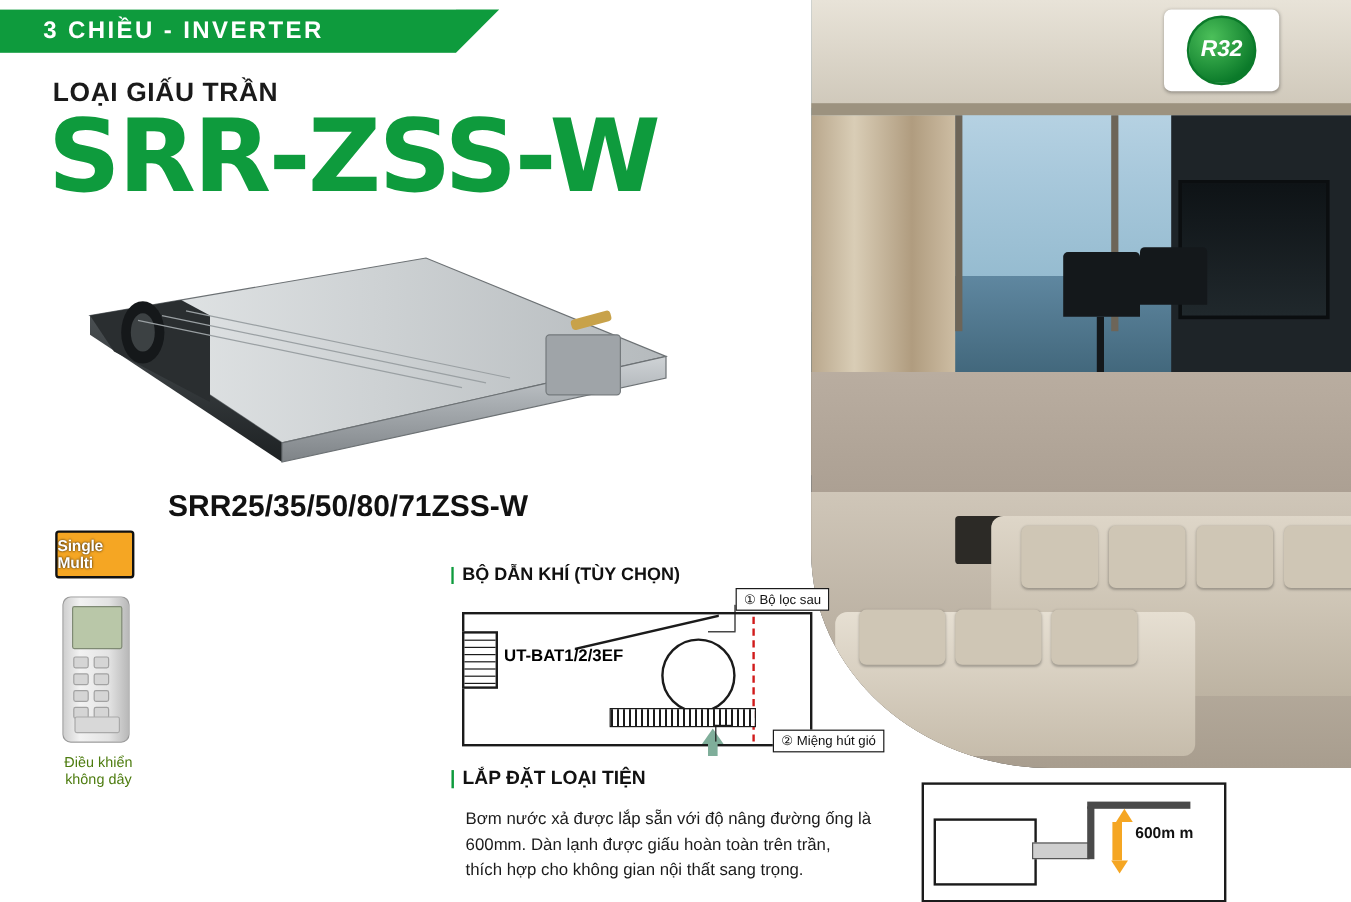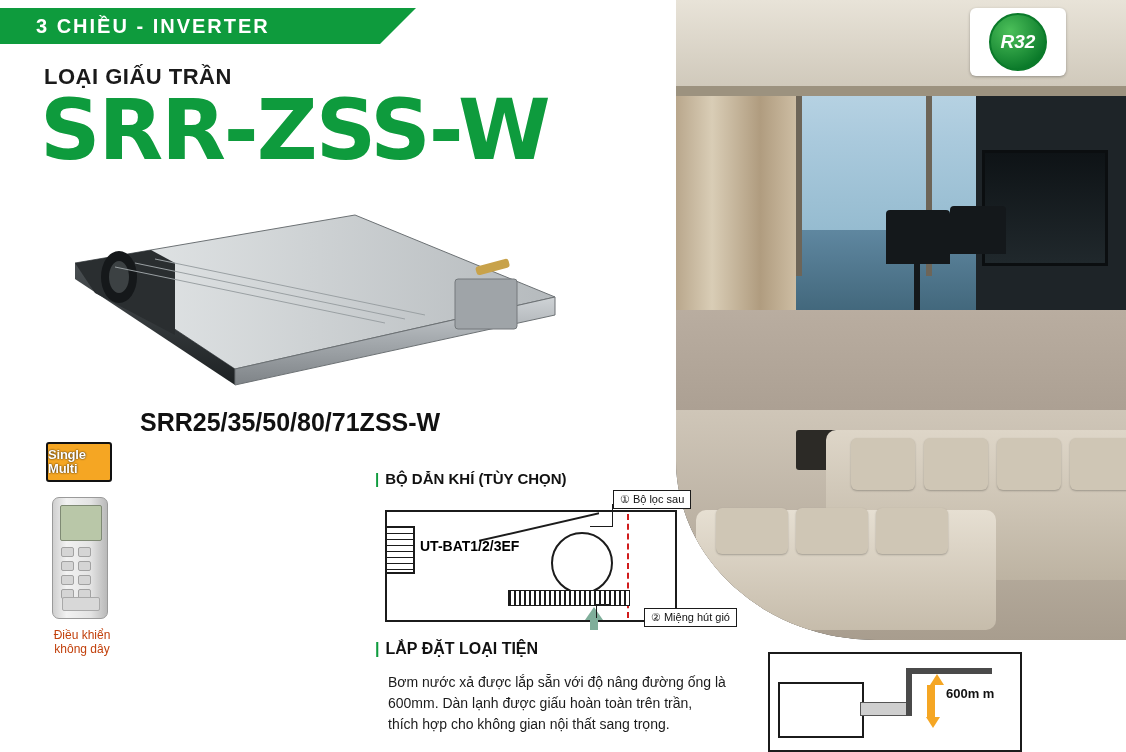--- a/index.html
+++ b/index.html
@@ -69,21 +69,21 @@
   .remote-btns i{
     display:block;float:left;width:11px;height:8px;margin:2px;
     background:#d5d5d5;border:1px solid #a2a2a2;border-radius:2px;
   }
   .remote-bottom{
     position:absolute;left:9px;bottom:7px;width:36px;height:12px;
     background:#d8d8d8;border:1px solid #a9a9a9;border-radius:2px;
   }
   .remote-caption{
     position:absolute;left:40px;top:628px;width:84px;text-align:center;
-    font-size:12px;color:#c2410c;line-height:14px;
+    font-size:12px;color:#4d7c0f;line-height:14px;
   }
   
   .room-photo{
     position:absolute;right:0;top:0;width:450px;height:640px;
     border-bottom-left-radius:200px 180px;
     overflow:hidden;
     background:#2b3a42;
   }
   .rp-sky{position:absolute;left:0;top:0;width:100%;height:260px;
     background:linear-gradient(#cfe3ef,#a9c9dc 55%,#8fb7cc);}

